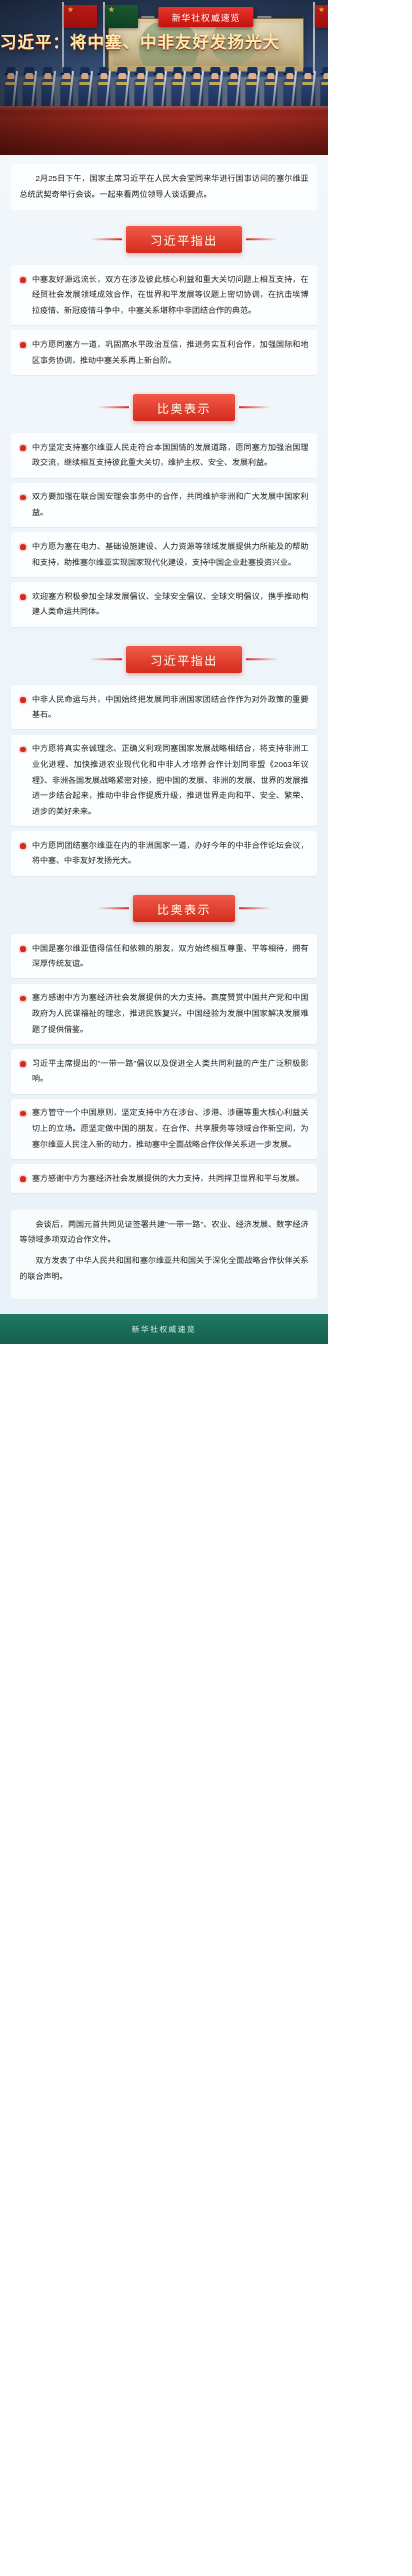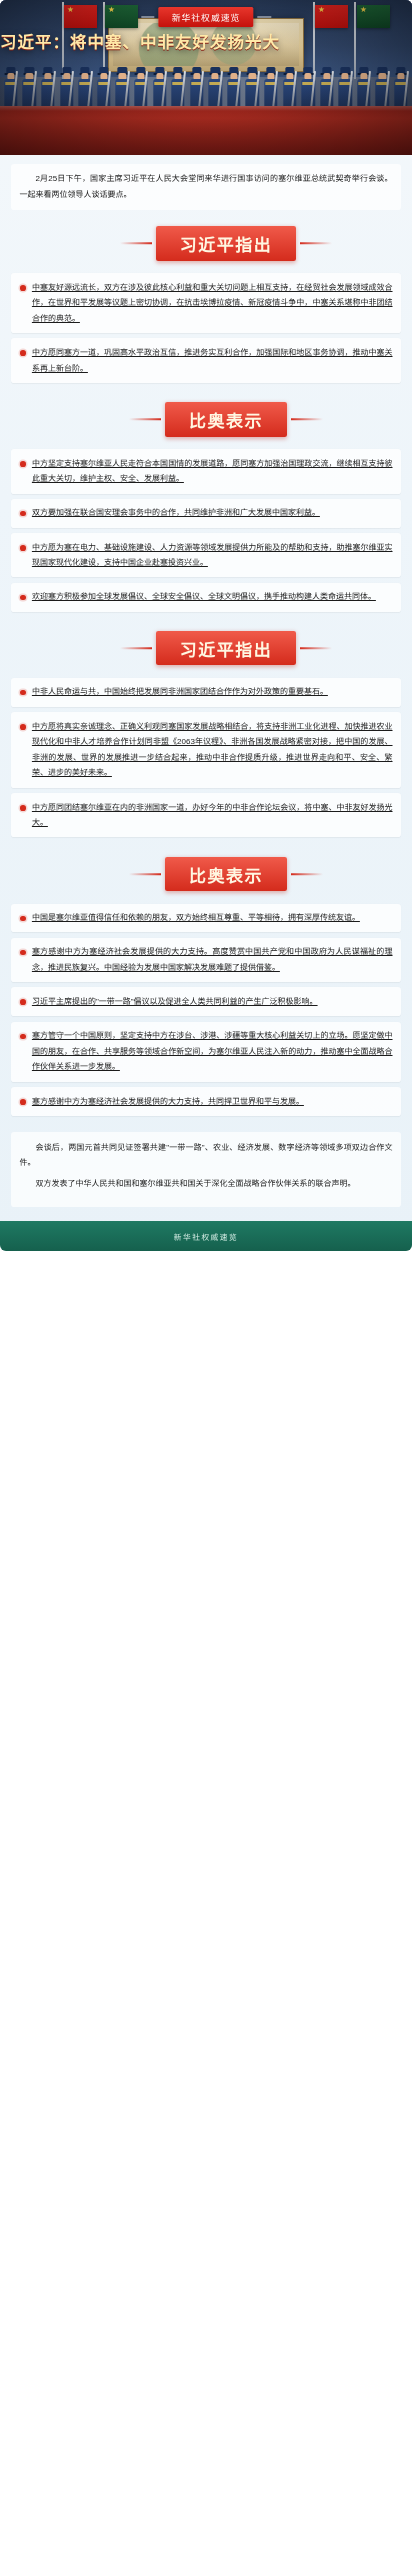--- a/index.html
+++ b/index.html
@@ -7,25 +7,24 @@
     margin: 0;
     padding: 0;
     background: #ffffff;
   }
   body {
     width: 412px;
     font-family: "Liberation Sans", "DejaVu Sans", sans-serif;
     color: #222;
   }
   .page {
-    width: 412px;
+    width: 328px;
     position: relative;
     background: linear-gradient(180deg, #f4f8fb 0%, #eef5fa 40%, #e9f2f8 100%);
     overflow: hidden;
-    border-radius: 6px;
   }
 
   
   .banner {
     position: relative;
     width: 412px;
     height: 155px;
     background:
       radial-gradient(ellipse at 20% 30%, #2c3f6b 0%, #1b2c50 45%, #16233f 100%);
     overflow: hidden;
@@ -201,22 +200,22 @@
     width: 222px;
     position: relative;
     text-align: center;
   }
   .sec-head .ribbon {
     display: inline-block;
     position: relative;
     padding: 4.6px 24px;
     background: linear-gradient(180deg, #f05a4a 0%, #d42b1c 100%);
     color: #fff7e2;
-    font-size: 17px;
-    font-weight: bold;
+    font-size: 12px;
+    font-weight: normal;
     letter-spacing: 1.5px;
     border-radius: 2.1px;
     box-shadow: 0 1.5px 4.1px rgba(190,40,25,.35);
     margin-left: 40px;
   }
   .sec-head .ribbon::before,
   .sec-head .ribbon::after {
     content: "";
     position: absolute; top: 50%; transform: translateY(-50%);
     width: 32px; height: 1.5px;
@@ -236,21 +235,20 @@
     position: relative;
     background: rgba(255,255,255,0.78);
     border-radius: 3.1px;
     margin: 5.2px 0;
     padding: 6.7px 8.2px 6.7px 20.6px;
     font-size: 8px;
     line-height: 1.95;
     color: #1b1b1b;
     text-align: justify;
     box-shadow: 0 0.5px 1px rgba(0,0,0,.05);
-    text-decoration: underline;
   }
   .bullet::before {
     content: "";
     position: absolute;
     left: 8.8px; top: 12px;
     width: 5.7px; height: 5.7px;
     border-radius: 50%;
     background: #d42b1c;
     box-shadow: 0 0 0 1.5px rgba(212,43,28,.18);
   }

